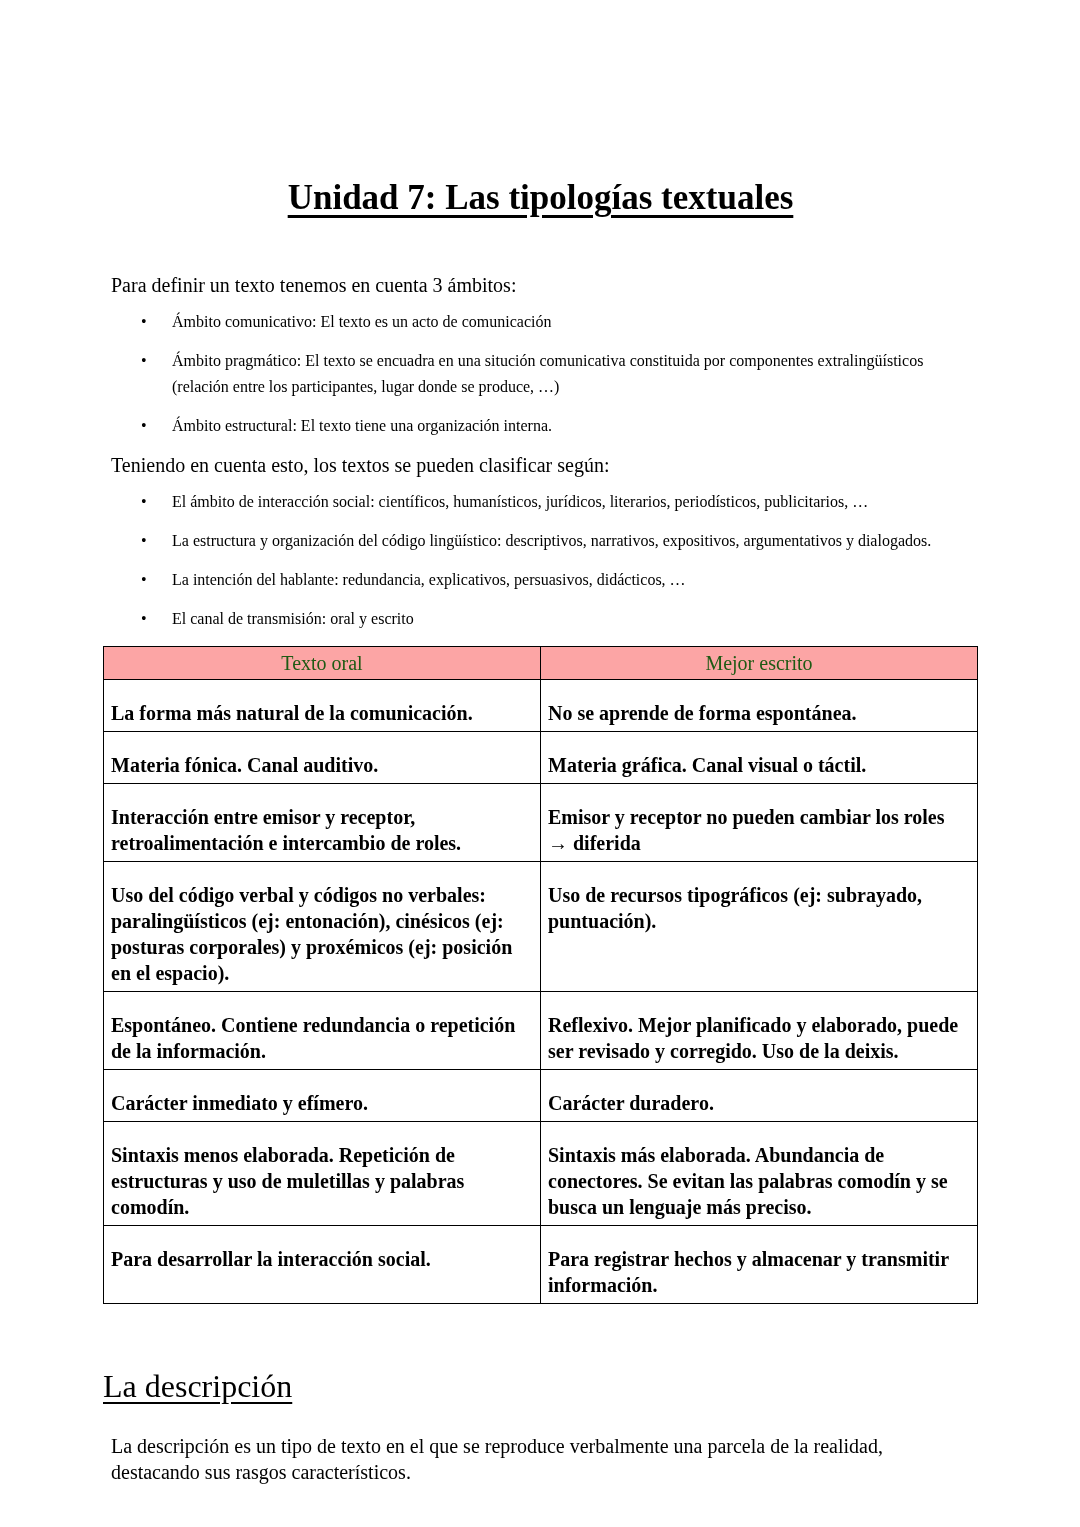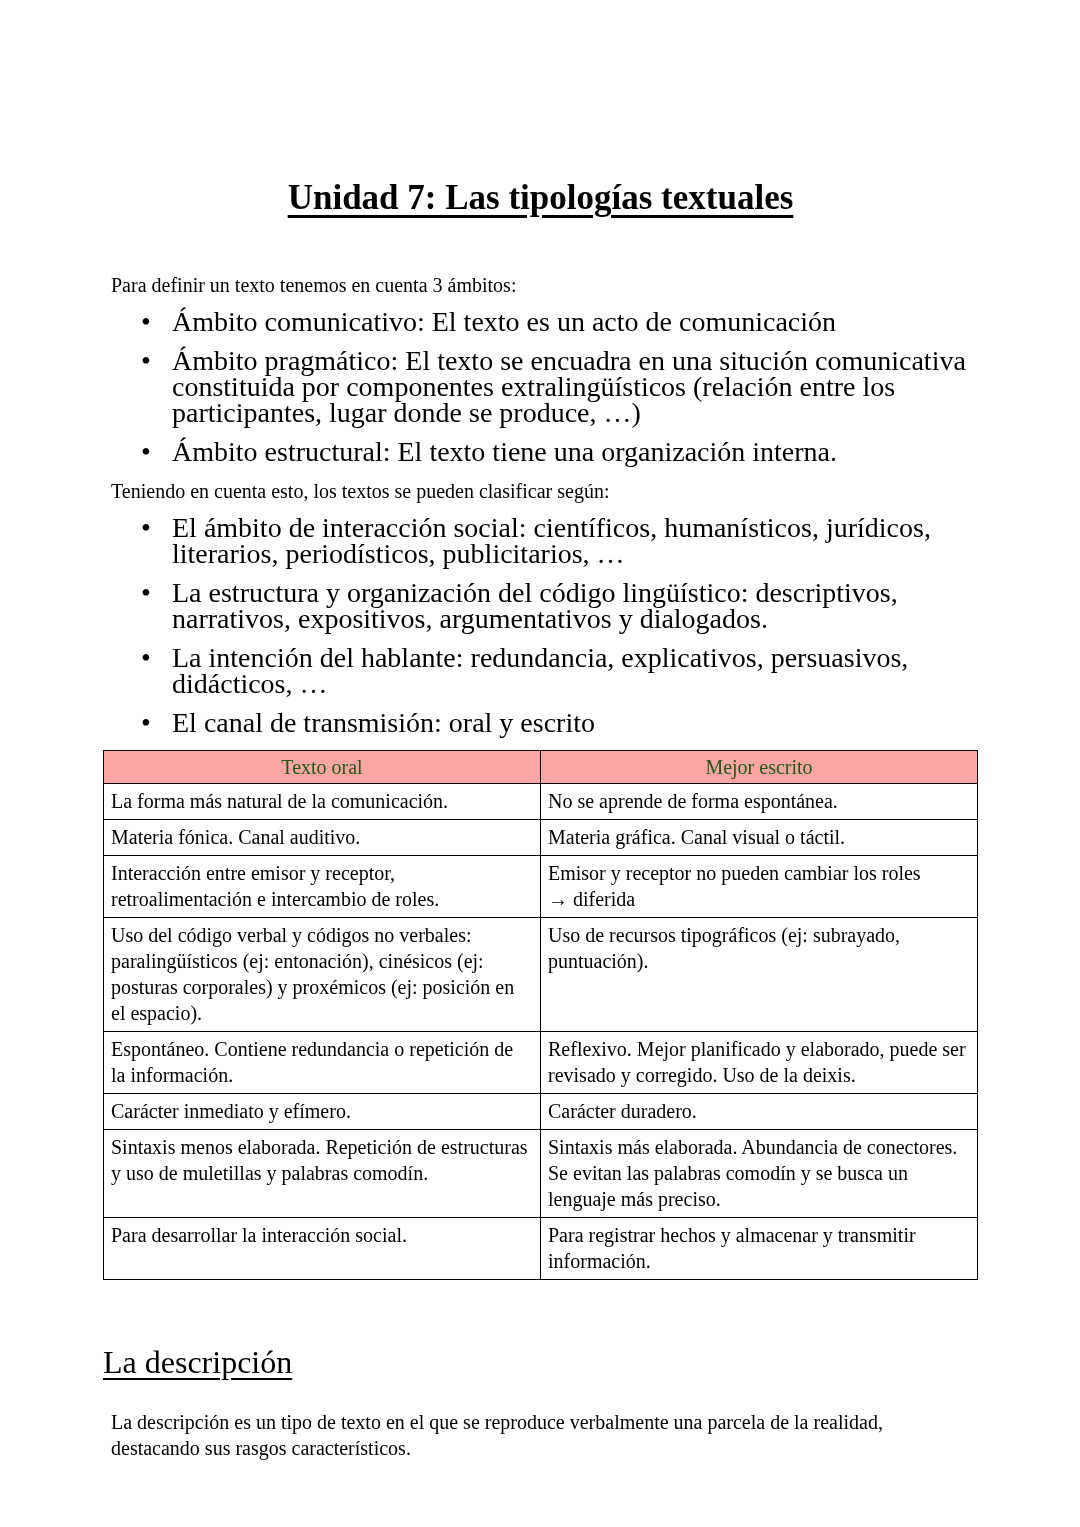--- a/index.html
+++ b/index.html
@@ -48,21 +48,21 @@
   .intro-lead { margin-top: 52px; }
   .bullet-list {
     list-style: none;
     margin: 11px 0 10px 0;
     padding: 0;
   }
   .bullet-list li {
     position: relative;
     padding-left: 69px;
     margin-bottom: 13px;
-    font-size: 28px;
+    font-size: 16px;
     line-height: 26px;
   }
   .bullet-list li::before {
     content: "\2022";
     position: absolute;
     left: 38px;
     top: 0;
   }
   .compare-table {
     width: 100%;
@@ -77,22 +77,23 @@
     font-weight: normal;
   }
   .compare-table th {
     background: #fca5a5;
     color: #1e5a14;
     text-align: center;
     padding: 3px 6px;
   }
   .compare-table td {
     vertical-align: top;
-    padding: 4px 8px 5px 7px;
+    padding: 20px 8px 5px 7px;
     white-space: pre-line;
+    font-weight: bold;
   }
   .section-heading {
     margin-top: 62px;
     font-size: 32px;
     font-weight: normal;
     line-height: 40px;
   }
   .section-heading span {
     text-decoration: underline;
     text-decoration-thickness: 2px;

